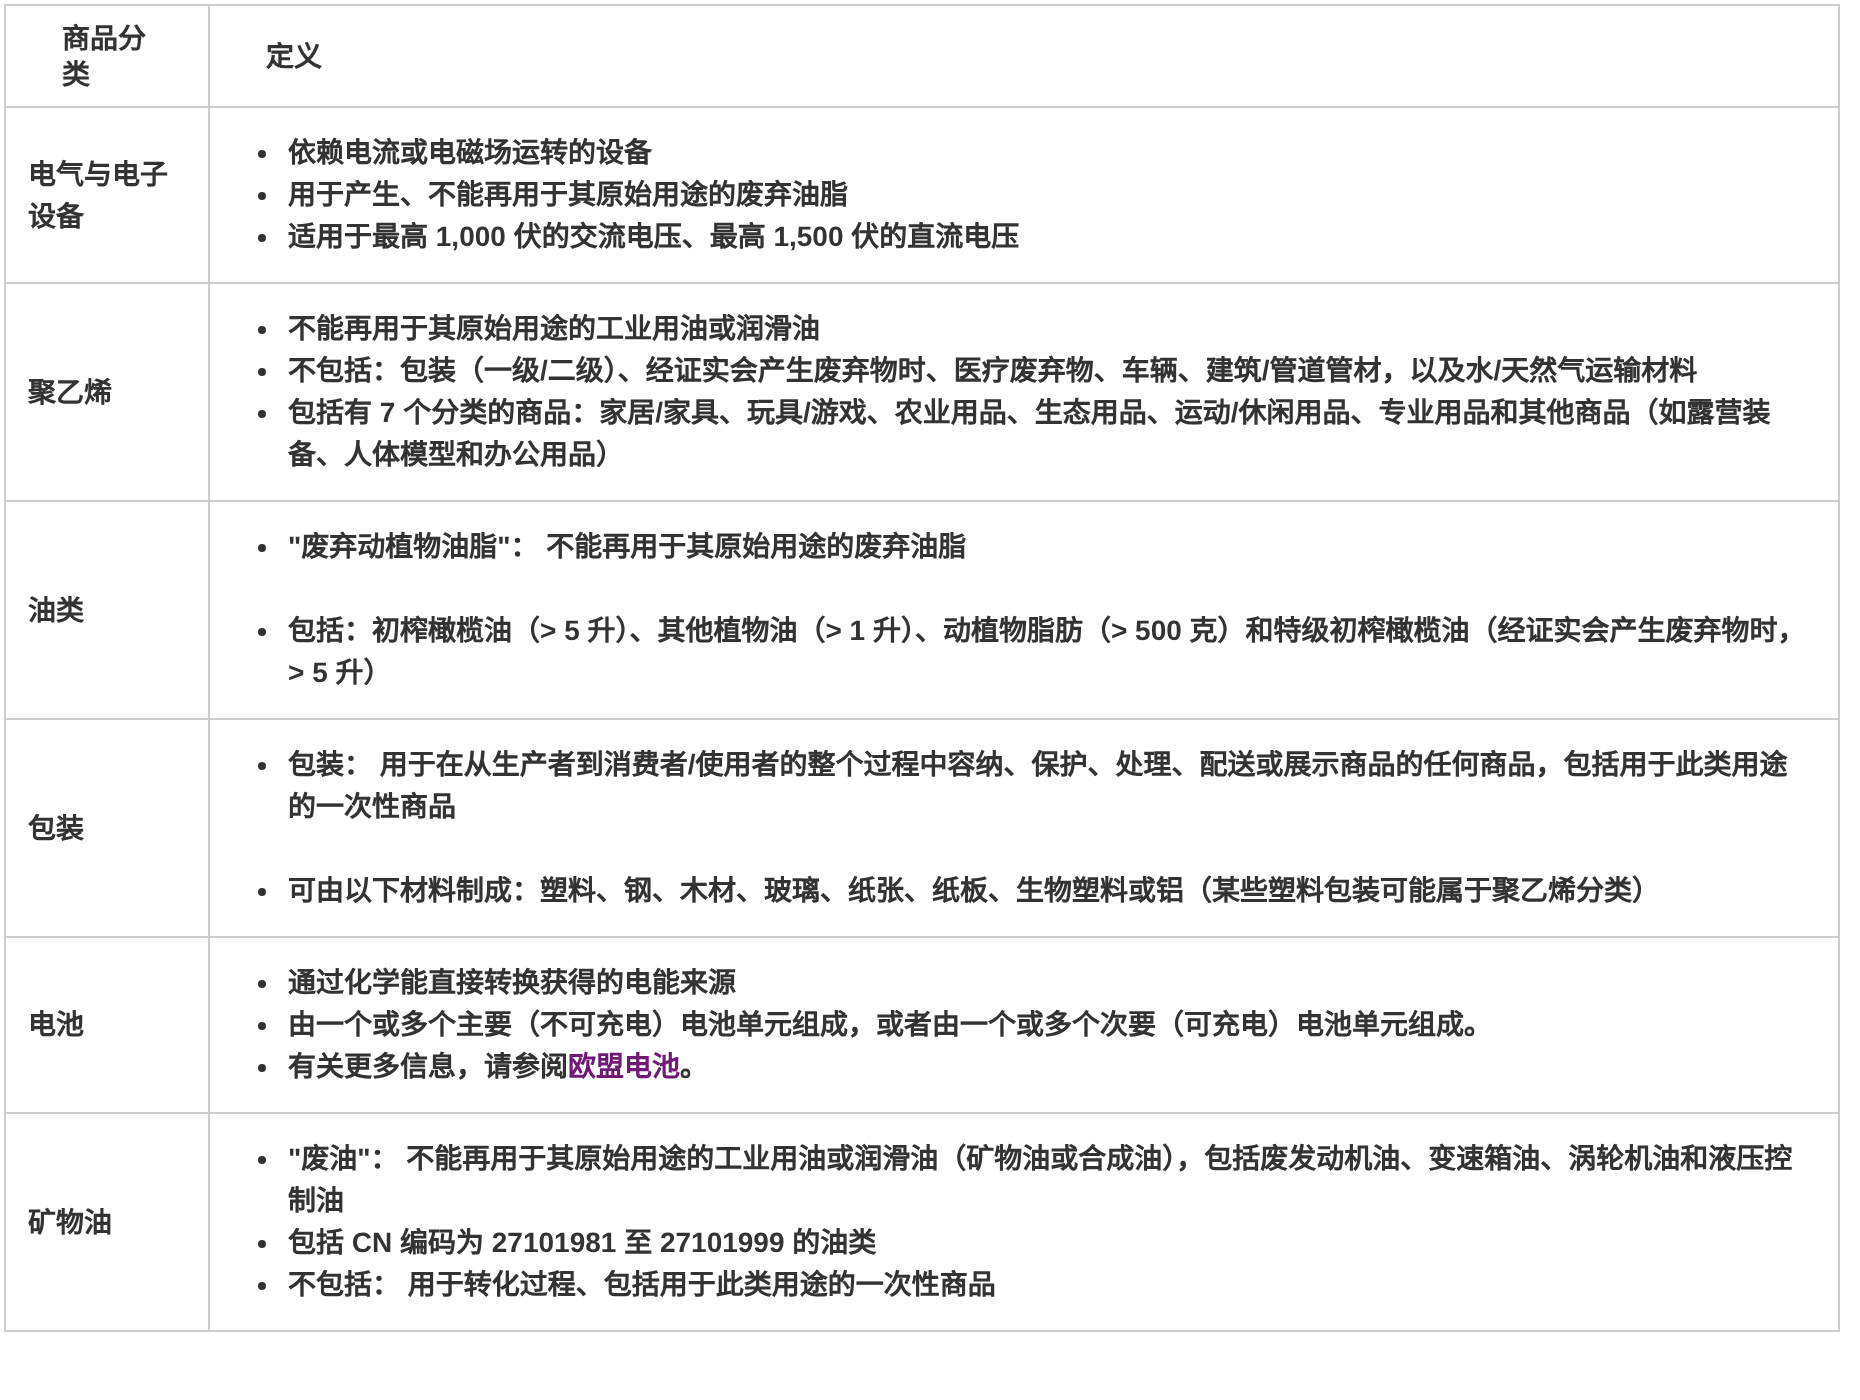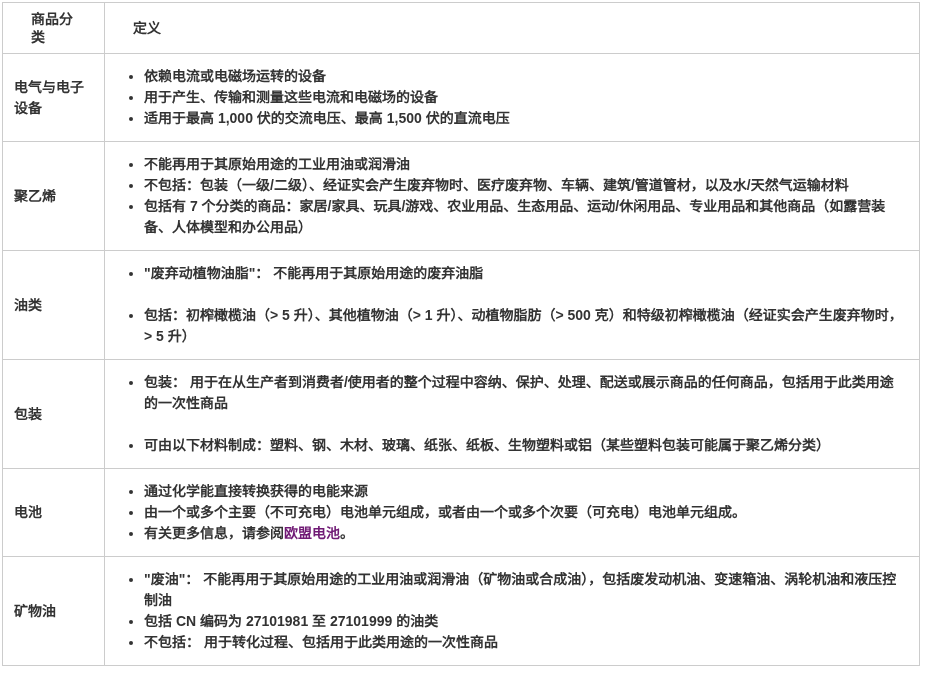--- a/index.html
+++ b/index.html
@@ -58,21 +58,21 @@
       <th class="col-category">商品分类</th>
       <th class="col-definition">定义</th>
     </tr>
   </thead>
   <tbody>
       <tr>
         <td class="category-cell">电气与电子设备</td>
         <td class="definition-cell">
           <ul>
             <li><span>依赖电流或电磁场运转的设备</span></li>
-            <li><span>用于产生、传输和测量这些电流和电磁场的设备</span></li>
+            <li><span>用于产生、不能再用于其原始用途的废弃油脂</span></li>
             <li><span>适用于最高 1,000 伏的交流电压、最高 1,500 伏的直流电压</span></li>
           </ul>
         </td>
       </tr>
       <tr>
         <td class="category-cell">聚乙烯</td>
         <td class="definition-cell">
           <ul>
             <li><span>不能再用于其原始用途的工业用油或润滑油</span></li>
             <li><span>不包括：包装（一级/二级）、经证实会产生废弃物时、医疗废弃物、车辆、建筑/管道管材，以及水/天然气运输材料</span></li>

